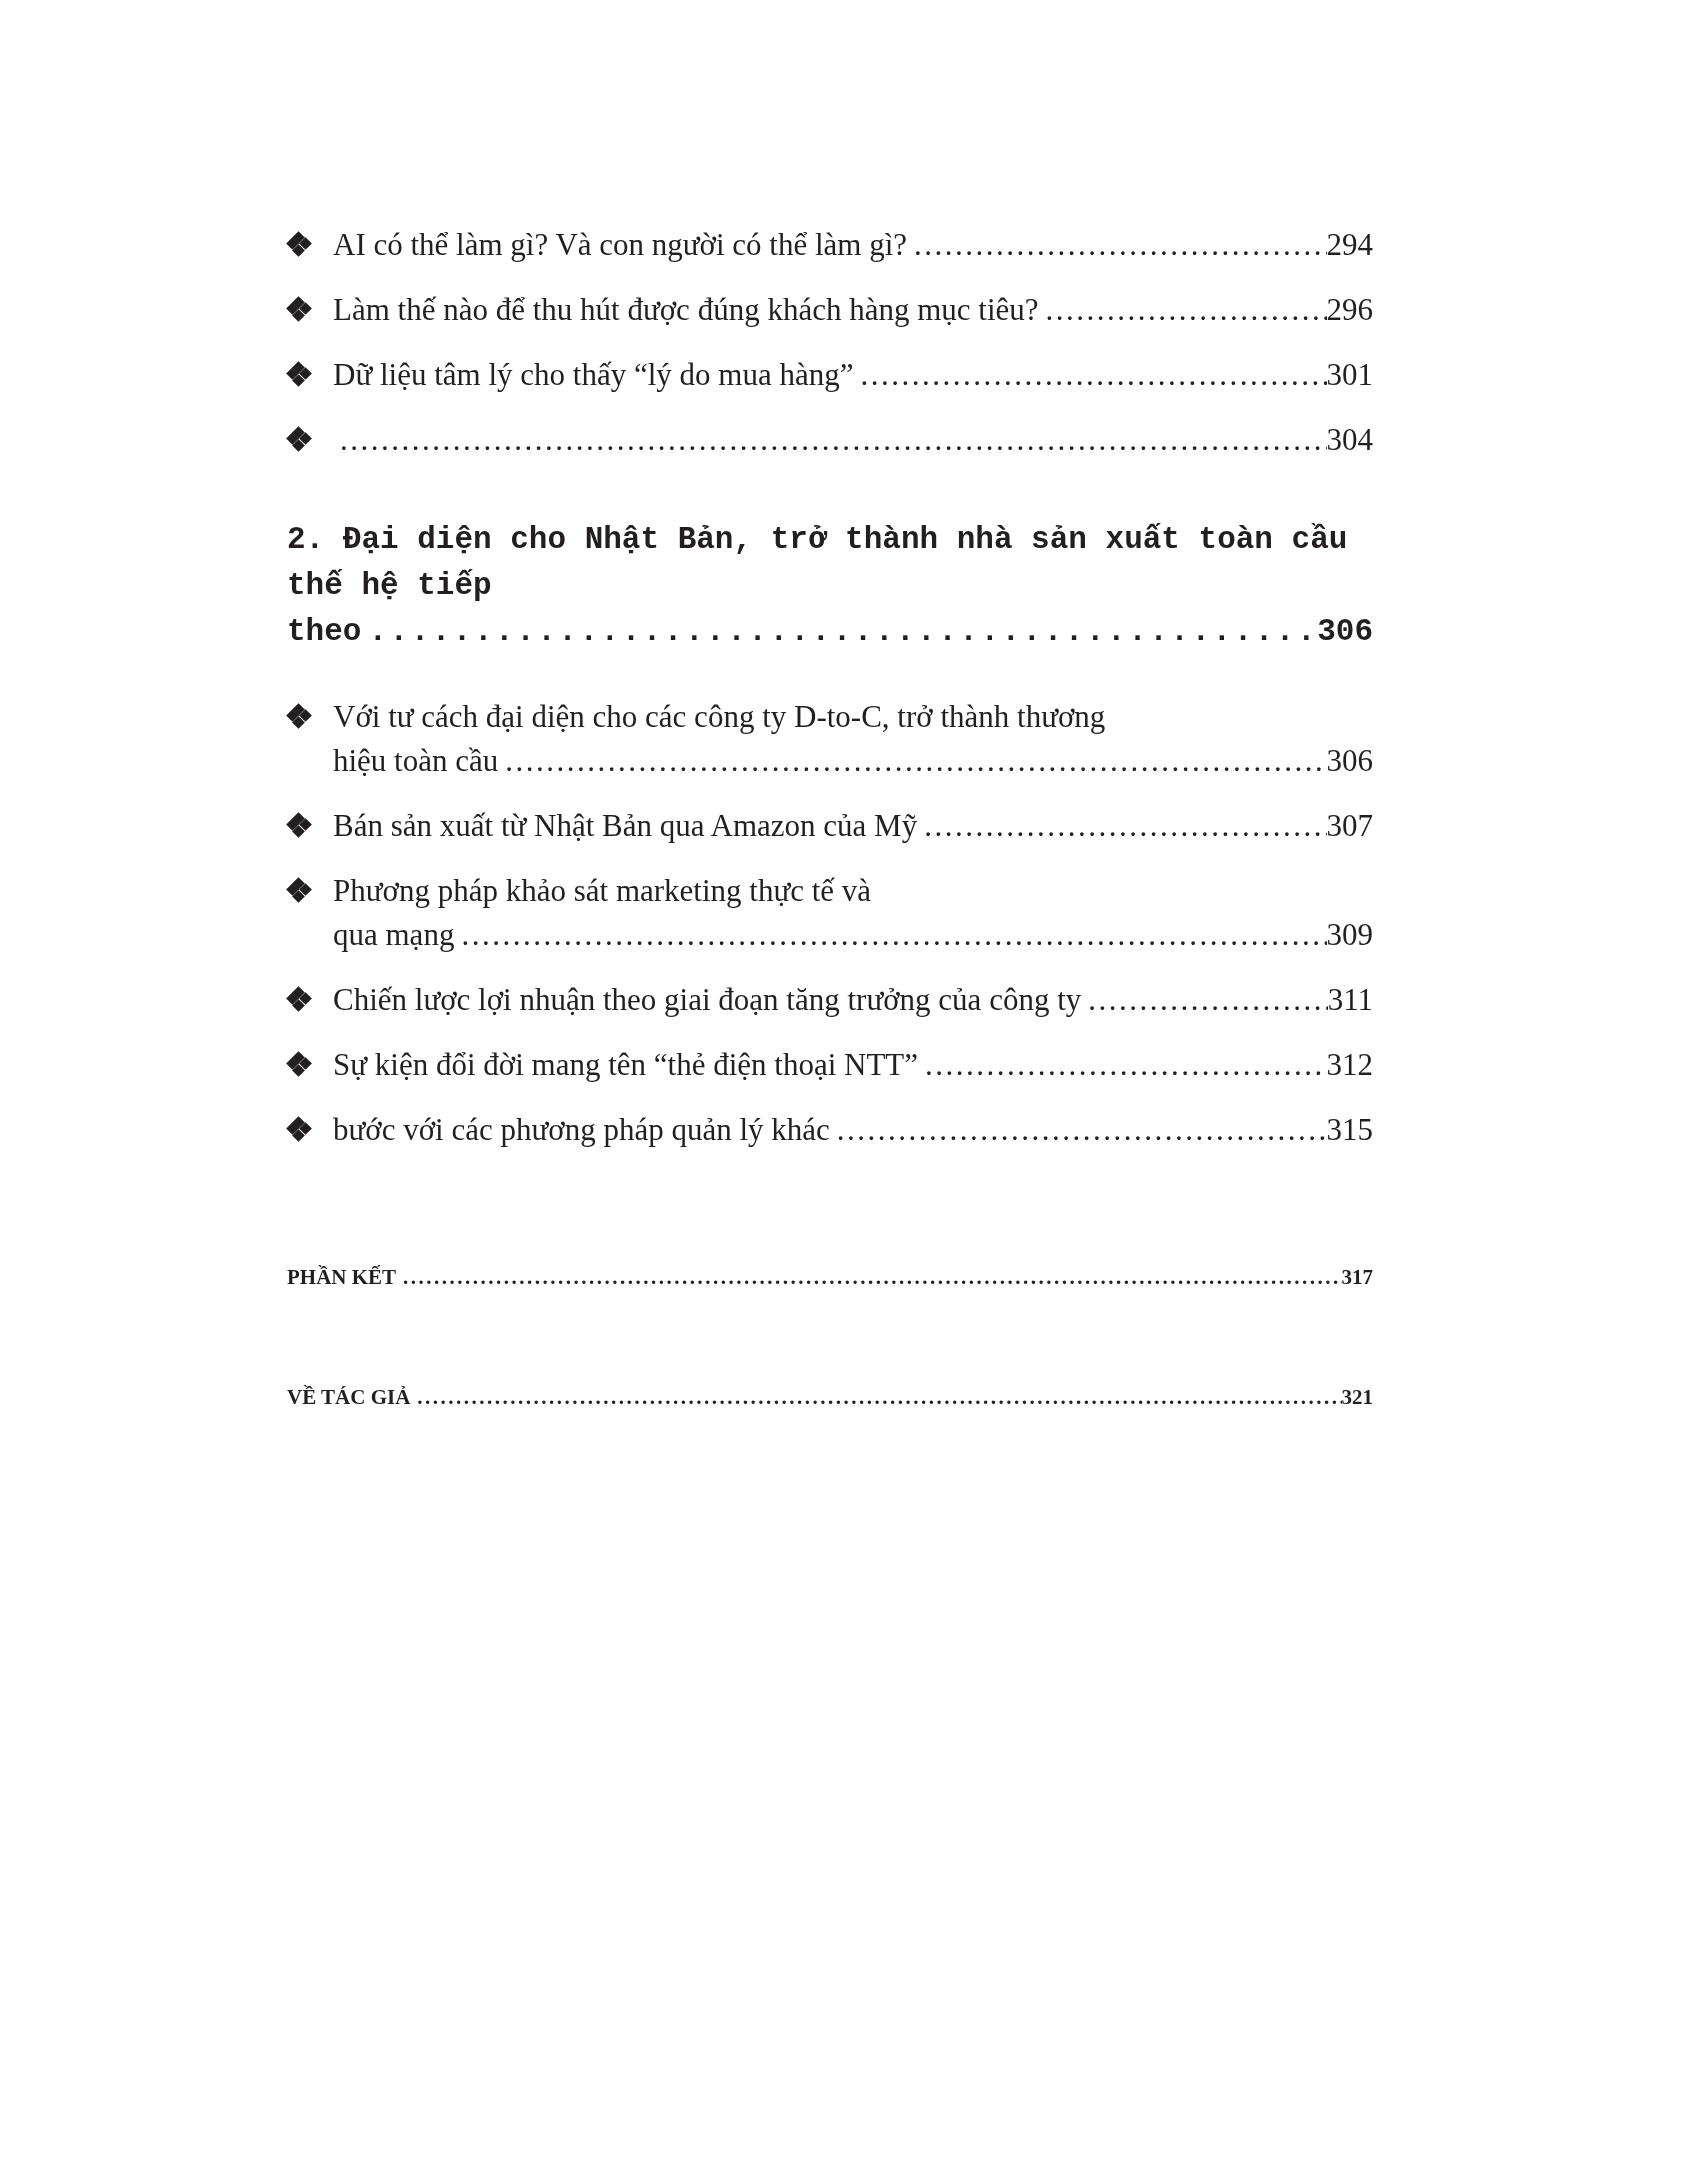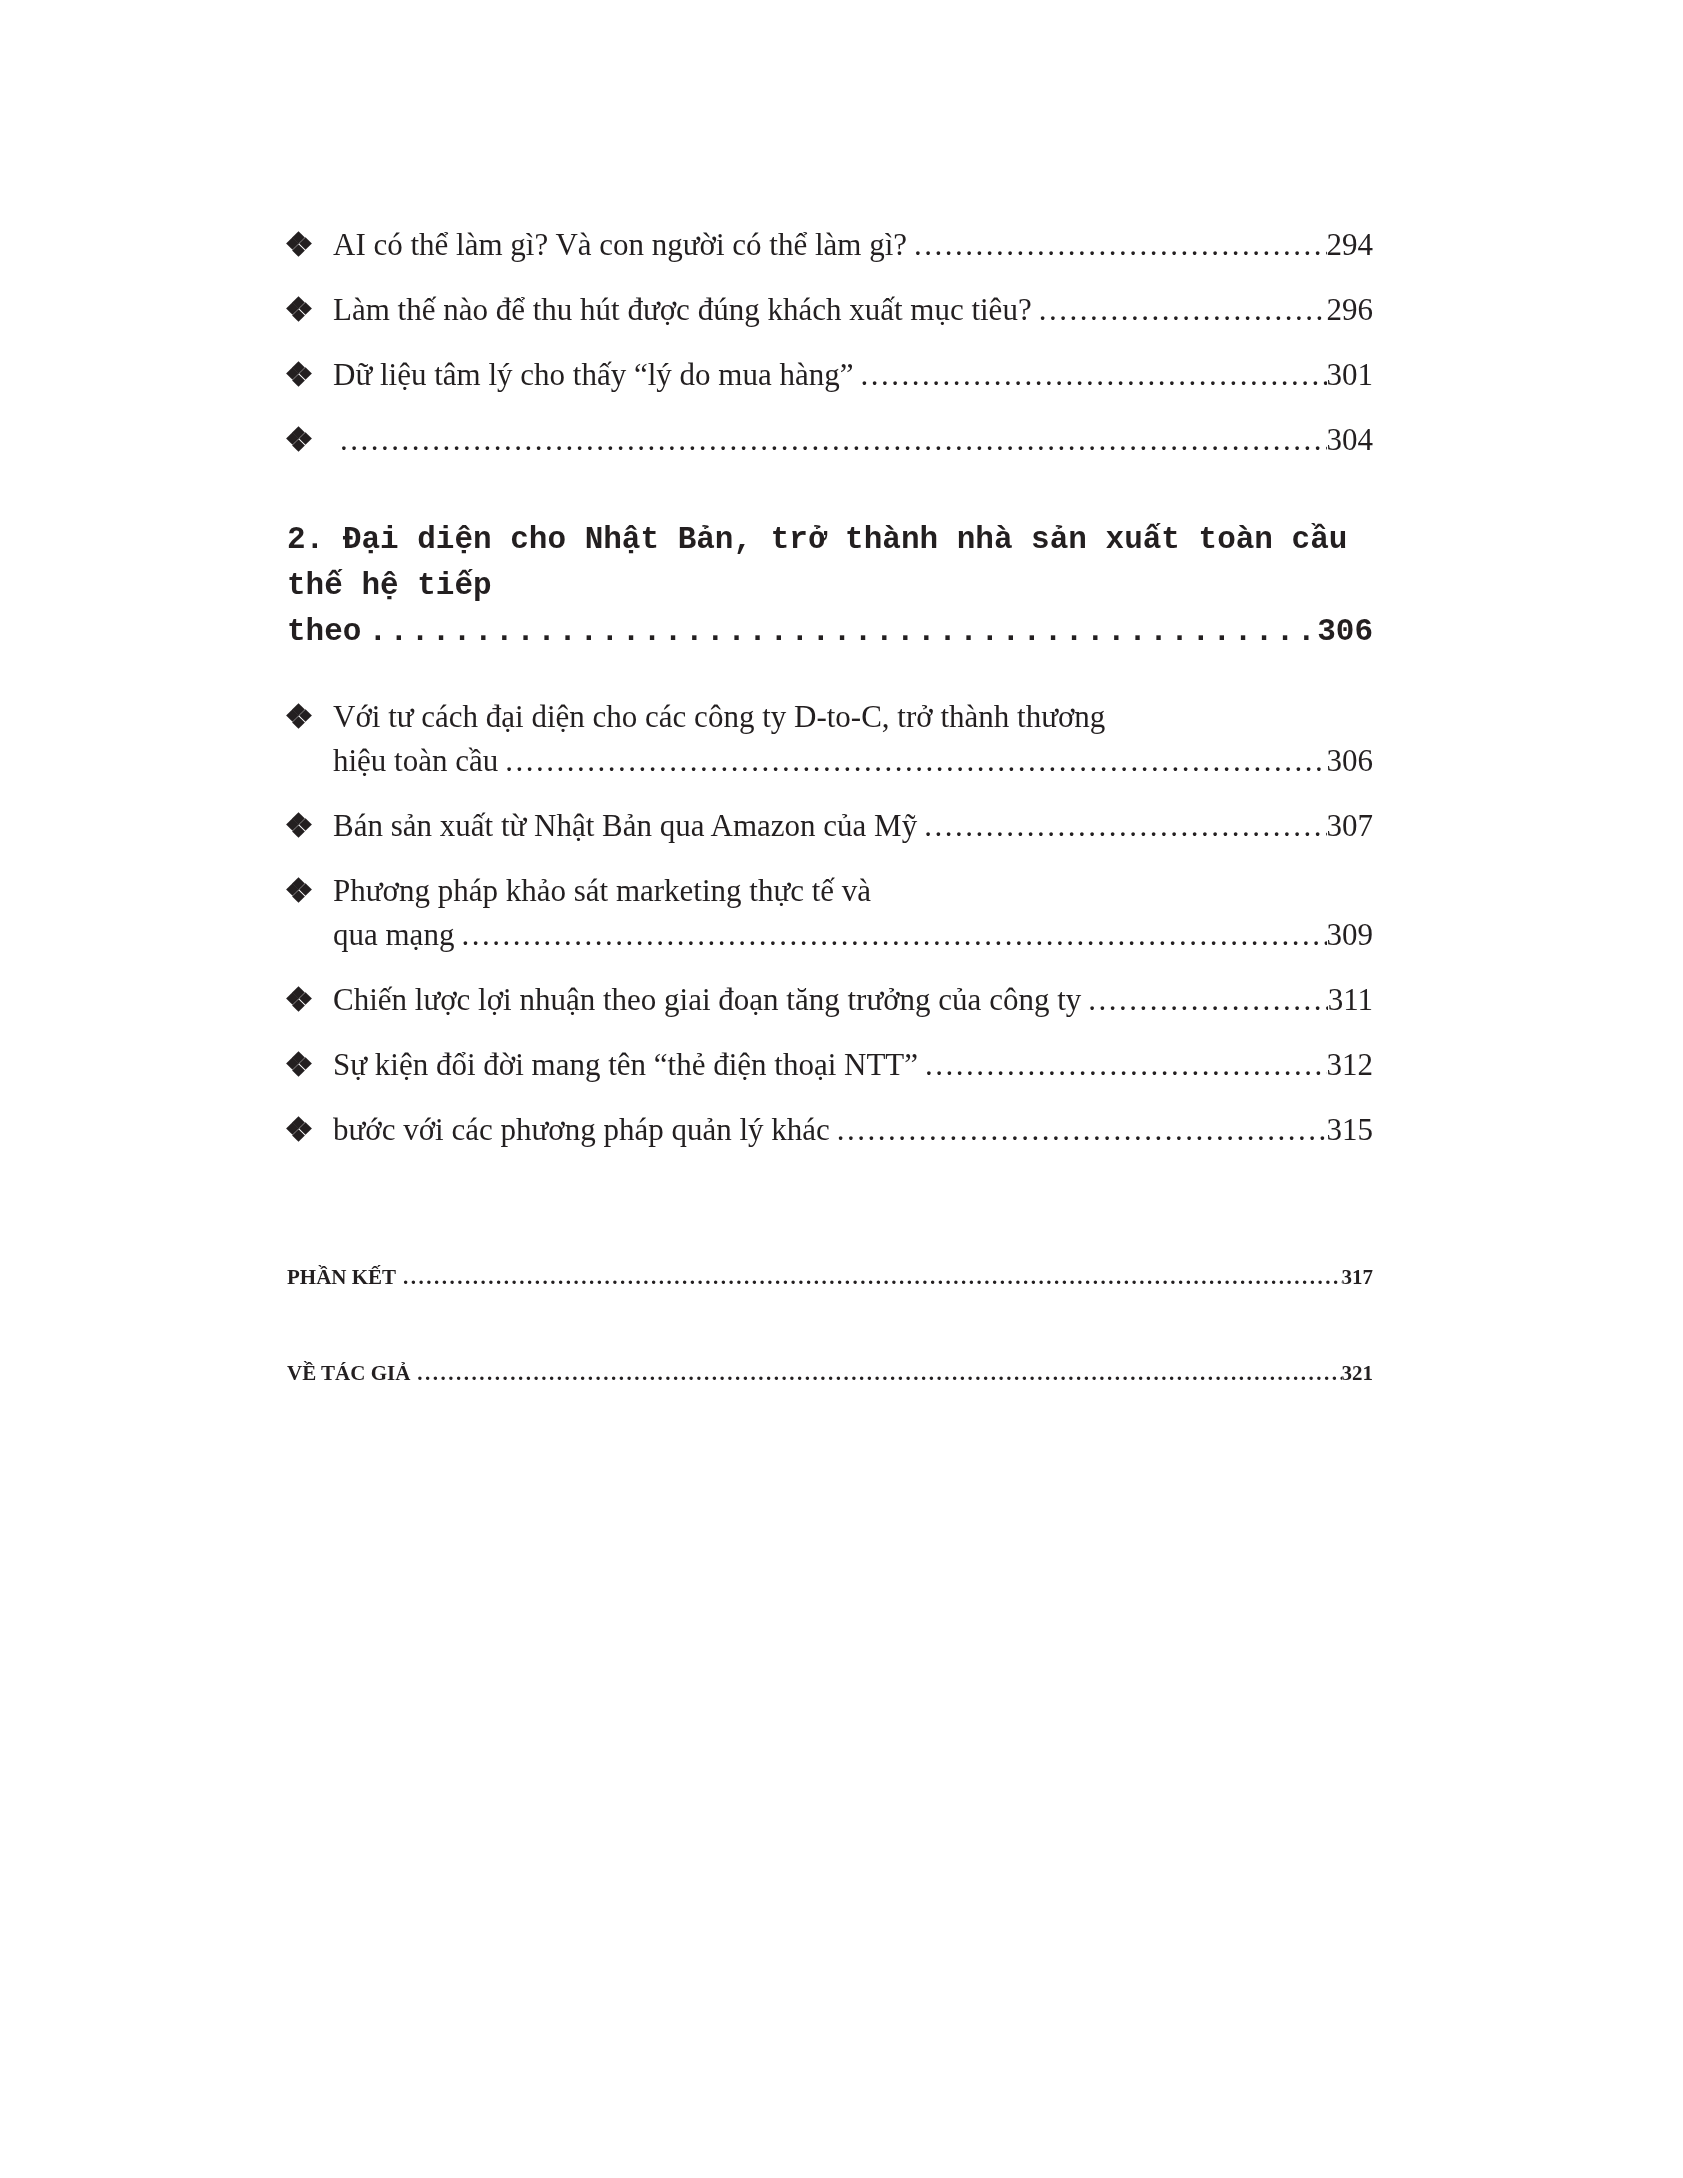--- a/index.html
+++ b/index.html
@@ -75,21 +75,21 @@
     font-family: Liberation Mono, monospace;
   }
 
   
   .footer-entry {
     font-weight: bold;
     font-size: 21px;
     line-height: 48px;
   }
   .footer-entry.first { margin-top: 101px; }
-  .footer-entry.second { margin-top: 48px; }
+  .footer-entry.second { margin-top: 72px; }
 </style>
 </head>
 <body>
 
 <div class="page">
 
   <div class="toc-entry">
     <span class="bullet-box">
         <span class="diamond">
           <i></i>
@@ -111,21 +111,21 @@
     <span class="bullet-box">
         <span class="diamond">
           <i></i>
           <i></i>
           <i></i>
           <i></i>
         </span>
       </span>
     <div class="entry-body">
       <div class="leader-line">
-        <span class="label">Làm thế nào để thu hút được đúng khách xuất mục tiêu?</span>
+        <span class="label">Làm thế nào để thu hút được đúng khách hàng mục tiêu?</span>
         <span class="dots">................................................................................................................................................................</span>
         <span class="pagenum">296</span>
       </div>
     </div>
   </div>
 
   <div class="toc-entry">
     <span class="bullet-box">
         <span class="diamond">
           <i></i>

